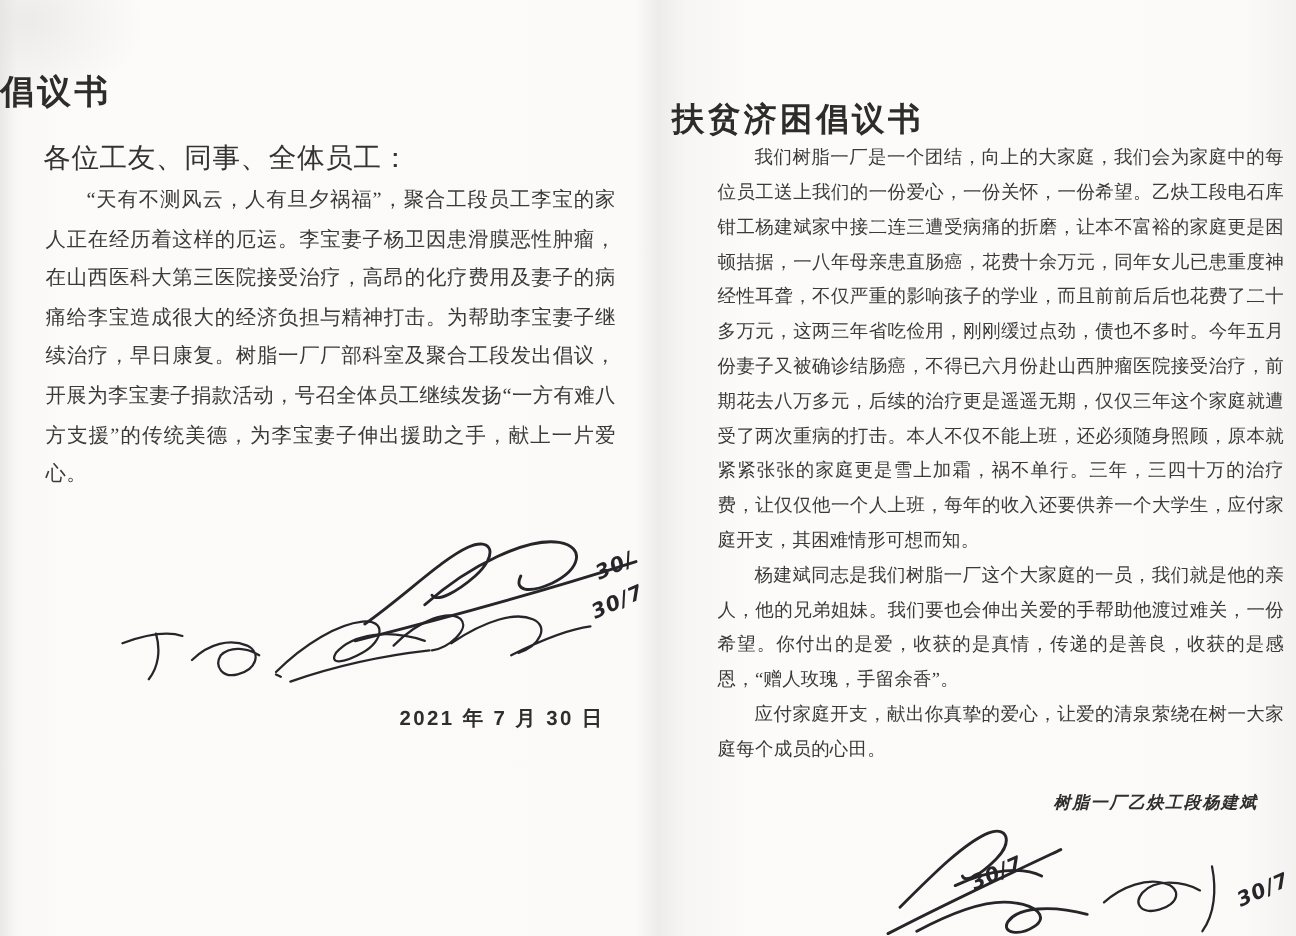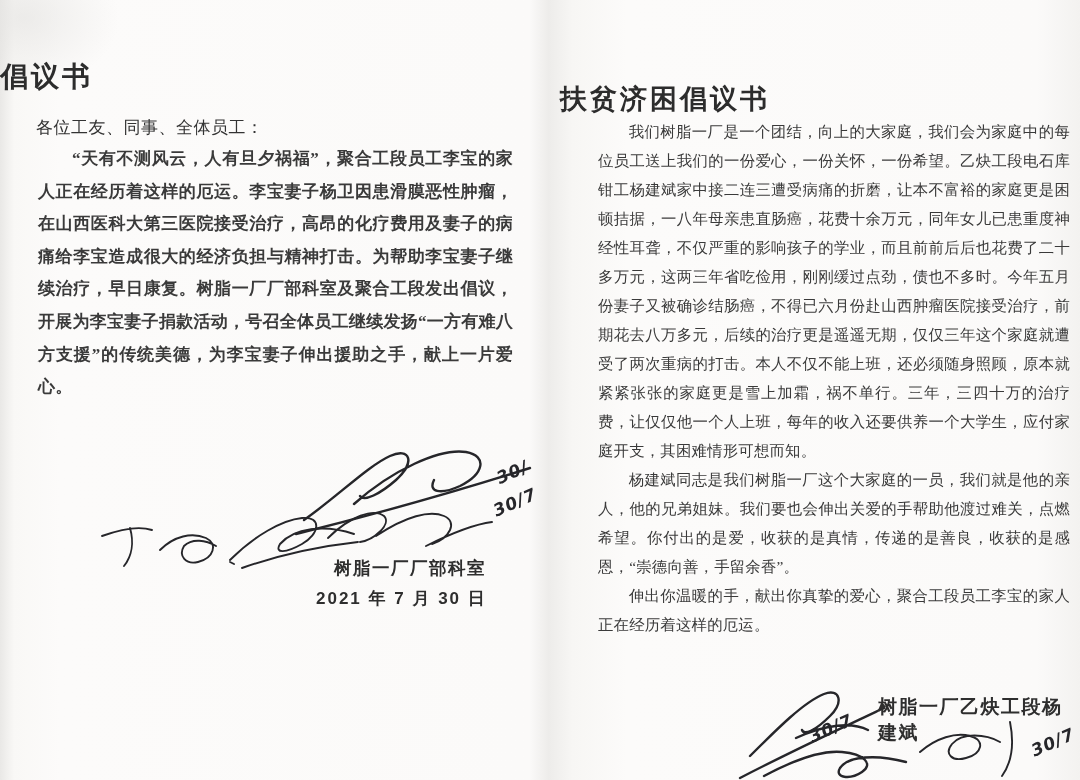--- a/index.html
+++ b/index.html
@@ -28,26 +28,26 @@
 
   .doc-title{
     margin:0;text-align:left;font-weight:700;color:#2c2c2c;
     letter-spacing:3px;
   }
   .page-left .doc-title{padding-top:58px;font-size:28px;}
   .page-right .doc-title{padding-top:54px;font-size:27px;margin-top:27px;}
 
   .salutation{
     margin:0;padding:20px 30px 0 36px;
-    font-size:17px;color:#333;letter-spacing:0.5px;
+    font-size:23px;color:#333;letter-spacing:0.5px;
   }
   .page-left .body-para{
     margin:0;padding:4px 32px 0 38px;
     font-size:17px;line-height:32.6px;text-align:justify;
-    text-indent:2em;color:#3a3a3a;letter-spacing:0.2px;font-weight:bold;
+    text-indent:2em;color:#3a3a3a;letter-spacing:0.2px;
   }
   .page-right .body-para{
     margin:0;padding:0 10px 0 38px;
     font-size:15.4px;line-height:29px;text-align:justify;
     text-indent:2em;color:#3a3a3a;letter-spacing:0.2px;
   }
   .page-right .body-para.first{padding-top:8px;}
 
   .scribble{position:absolute;pointer-events:none;}
   .scribble path{fill:none;stroke:#26262a;stroke-width:2.4px;
@@ -56,23 +56,23 @@
 
   .hand-mark{
     position:absolute;font-family:"DejaVu Sans",sans-serif;
     font-style:italic;font-size:17px;color:#26262a;font-weight:600;
     transform:rotate(-24deg);letter-spacing:1px;
   }
   .sig-unit{
     position:absolute;font-weight:700;color:#2e2e2e;letter-spacing:1.5px;
   }
   .page-left .sig-unit{left:334px;top:556px;font-size:17.5px;}
-  .page-right .sig-unit{left:318px;top:694px;font-size:19px;}
+  .page-right .sig-unit{left:318px;top:660px;font-size:14px;font-style:italic;}
   .sig-date{
-    position:absolute;left:316px;top:587px;
+    position:absolute;left:333px;top:587px;
     font-size:17px;font-weight:700;color:#2e2e2e;letter-spacing:2px;
     font-family:"Liberation Sans","DejaVu Sans",sans-serif;
   }
 </style>
 </head>
 <body>
 
 <div class="spread">
 
   <section class="page page-left">
@@ -91,29 +91,28 @@
     <div class="hand-mark" style="left:492px;top:492px;">30/7</div>
 
     <svg class="scribble thin" style="left:94px;top:514px;" width="150" height="58" viewBox="0 0 150 58">
       <path d="M8 22 C30 14 46 12 58 16 M36 14 C40 28 38 42 30 52 M66 36 C80 22 98 18 112 24 C124 30 120 44 104 48 C92 51 84 42 90 32 C98 24 112 26 122 32 M136 48 L140 50"></path>
     </svg>
 
     <svg class="scribble thin" style="left:222px;top:506px;" width="140" height="68" viewBox="0 0 140 68">
       <path d="M8 54 C32 30 60 14 80 12 C100 10 98 28 80 38 C64 47 52 48 58 38 C72 22 102 18 132 28 M20 62 C60 48 100 40 136 36"></path>
     </svg>
 
-    <div class="sig-unit">树脂一厂厂部科室</div>
     <div class="sig-date">2021 年 7 月 30 日</div>
   </section>
 
   <section class="page page-right">
     <h1 class="doc-title">扶贫济困倡议书</h1>
     <p class="body-para">我们树脂一厂是一个团结，向上的大家庭，我们会为家庭中的每位员工送上我们的一份爱心，一份关怀，一份希望。乙炔工段电石库钳工杨建斌家中接二连三遭受病痛的折磨，让本不富裕的家庭更是困顿拮据，一八年母亲患直肠癌，花费十余万元，同年女儿已患重度神经性耳聋，不仅严重的影响孩子的学业，而且前前后后也花费了二十多万元，这两三年省吃俭用，刚刚缓过点劲，债也不多时。今年五月份妻子又被确诊结肠癌，不得已六月份赴山西肿瘤医院接受治疗，前期花去八万多元，后续的治疗更是遥遥无期，仅仅三年这个家庭就遭受了两次重病的打击。本人不仅不能上班，还必须随身照顾，原本就紧紧张张的家庭更是雪上加霜，祸不单行。三年，三四十万的治疗费，让仅仅他一个人上班，每年的收入还要供养一个大学生，应付家庭开支，其困难情形可想而知。</p>
-    <p class="body-para">杨建斌同志是我们树脂一厂这个大家庭的一员，我们就是他的亲人，他的兄弟姐妹。我们要也会伸出关爱的手帮助他渡过难关，点燃希望。你付出的是爱，收获的是真情，传递的是善良，收获的是感恩，“崇德向善，手留余香”。</p>
-    <p class="body-para">伸出你温暖的手，献出你真挚的爱心，聚合工段员工李宝的家人正在经历着这样的厄运。</p>
+    <p class="body-para">杨建斌同志是我们树脂一厂这个大家庭的一员，我们就是他的亲人，他的兄弟姐妹。我们要也会伸出关爱的手帮助他渡过难关，一份希望。你付出的是爱，收获的是真情，传递的是善良，收获的是感恩，“赠人玫瑰，手留余香”。</p>
+    <p class="body-para">应付家庭开支，献出你真挚的爱心，让爱的清泉萦绕在树一大家庭每个成员的心田。</p>
 
     <svg class="scribble" style="left:172px;top:686px;" width="160" height="94" viewBox="0 0 160 94">
       <path d="M18 70 C46 42 72 16 92 8 C108 2 112 16 98 30 C84 44 72 50 70 44 M8 92 C58 66 118 38 152 22 M64 52 C94 38 120 36 136 44"></path>
     </svg>
     <div class="hand-mark" style="left:248px;top:718px;">30/7</div>
 
     <svg class="scribble" style="left:198px;top:742px;" width="155" height="40" viewBox="0 0 155 40">
       <path d="M6 34 C36 18 64 8 84 10 C106 12 116 22 104 30 C92 38 76 36 82 26 C90 14 118 12 148 20"></path>
     </svg>
 

